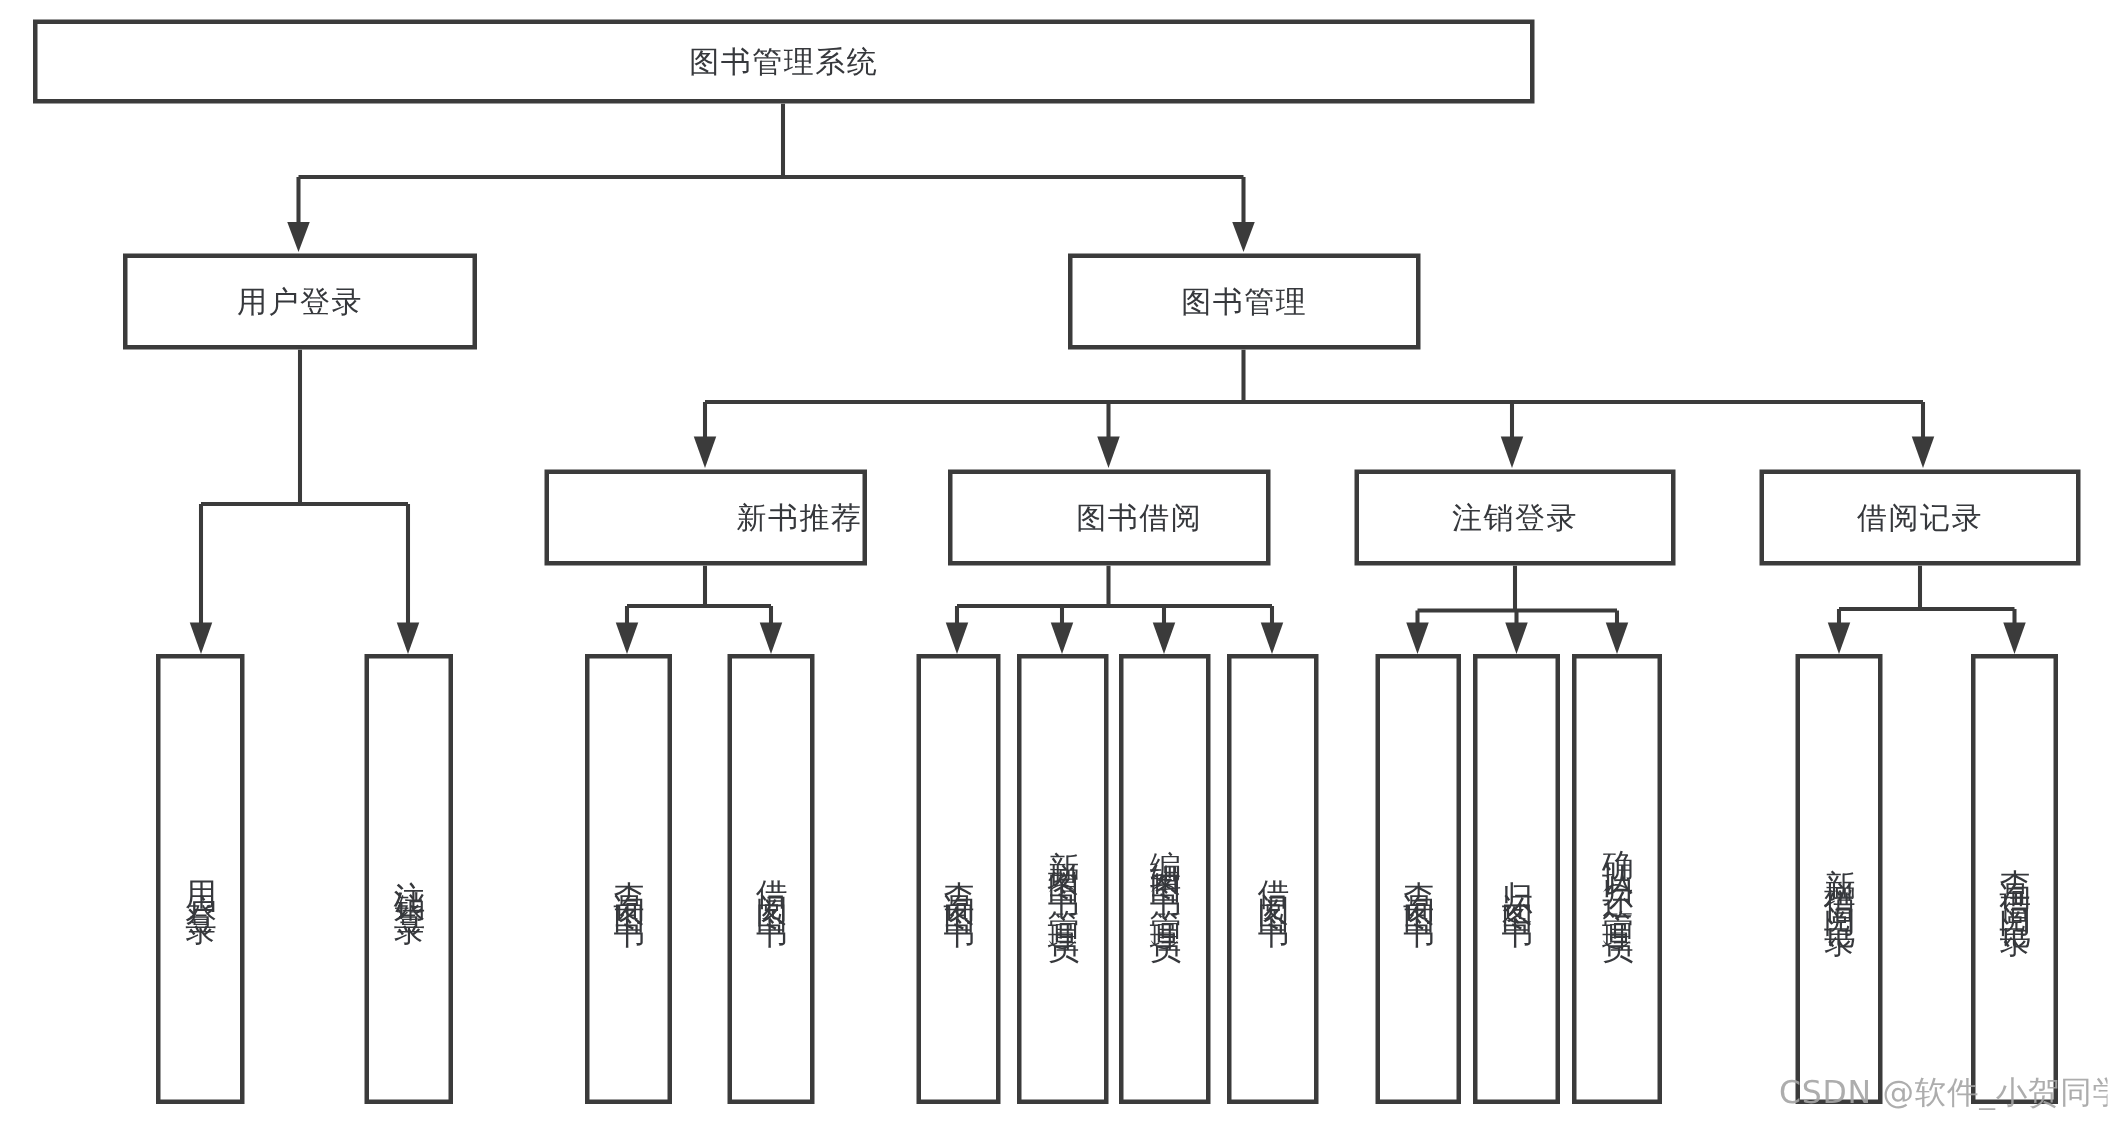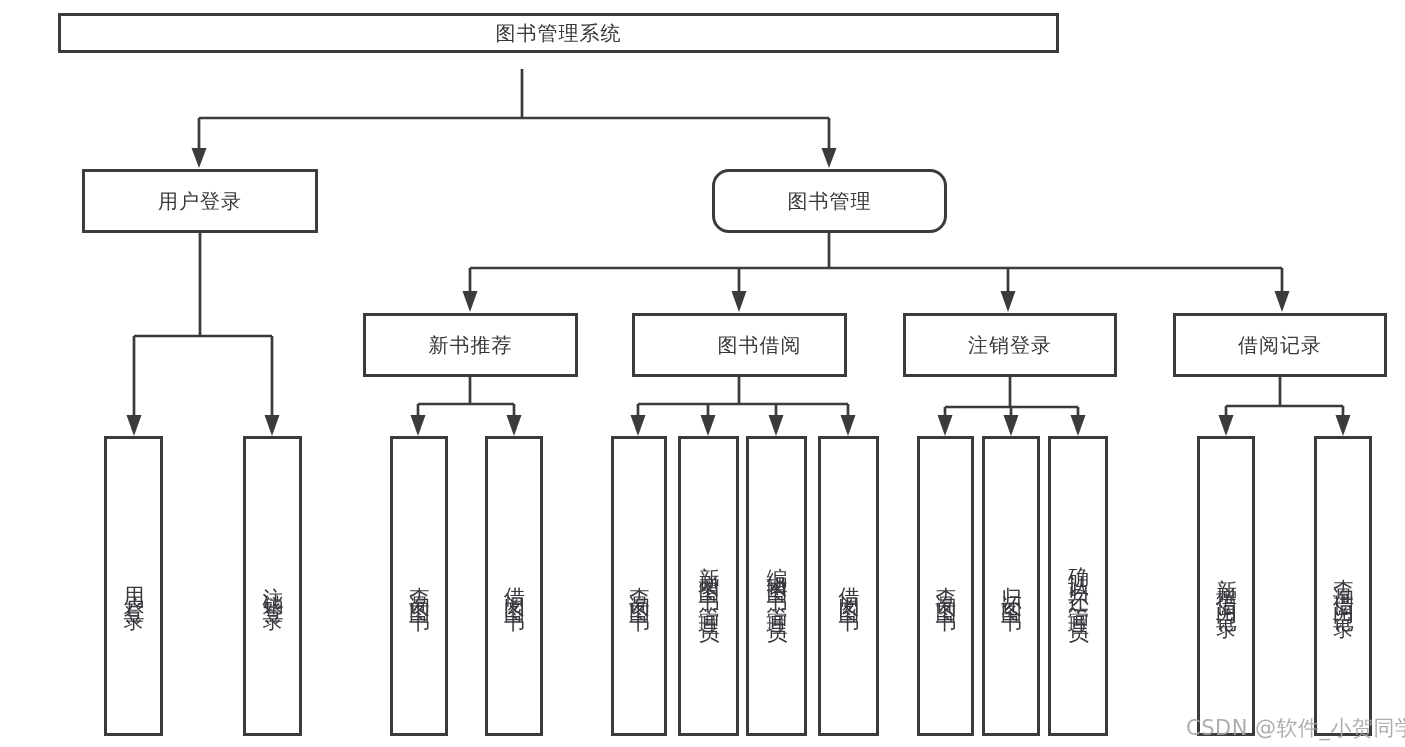--- a/index.html
+++ b/index.html
@@ -103,32 +103,32 @@
       <polygon points="1003.5,415 1018.5,415 1011,436"></polygon>
       <polygon points="1070.5,415 1085.5,415 1078,436"></polygon>
     </g>
     <g>
       <path d="M1280,377 L1280,406 M1226,406 L1343,406 M1226,406 L1226,418 M1343,406 L1343,418"></path>
       <polygon points="1218.5,415 1233.5,415 1226,436"></polygon>
       <polygon points="1335.5,415 1350.5,415 1343,436"></polygon>
     </g>
   </svg>
 
-  <div class="box h" style="left:22px; top:13px; width:1001px; height:40px;margin-left:36px;">
+  <div class="box h" style="left:22px; top:13px; width:1001px; height:56px;">
     <span>图书管理系统</span>
   </div>
 
   <div class="box h lvl2" style="left:82px; width:236px;">
     <span>用户登录</span>
   </div>
-  <div class="box h lvl2" style="left:712px; width:235px;border-radius:17px;">
+  <div class="box h lvl2" style="left:712px; width:235px;">
     <span>图书管理</span>
   </div>
 
-  <div class="box h lvl3" style="left:363px; top:313px; width:215px;">
+  <div class="box h lvl3" style="left:363px; top:313px; width:215px;justify-content:flex-end;">
     <span>新书推荐</span>
   </div>
   <div class="box h lvl3" style="left:632px; top:313px; width:215px;padding-left:40px;">
     <span>图书借阅</span>
   </div>
   <div class="box h lvl3" style="left:903px; top:313px; width:214px;">
     <span>注销登录</span>
   </div>
   <div class="box h lvl3" style="left:1173px; top:313px; width:214px;">
     <span>借阅记录</span>

